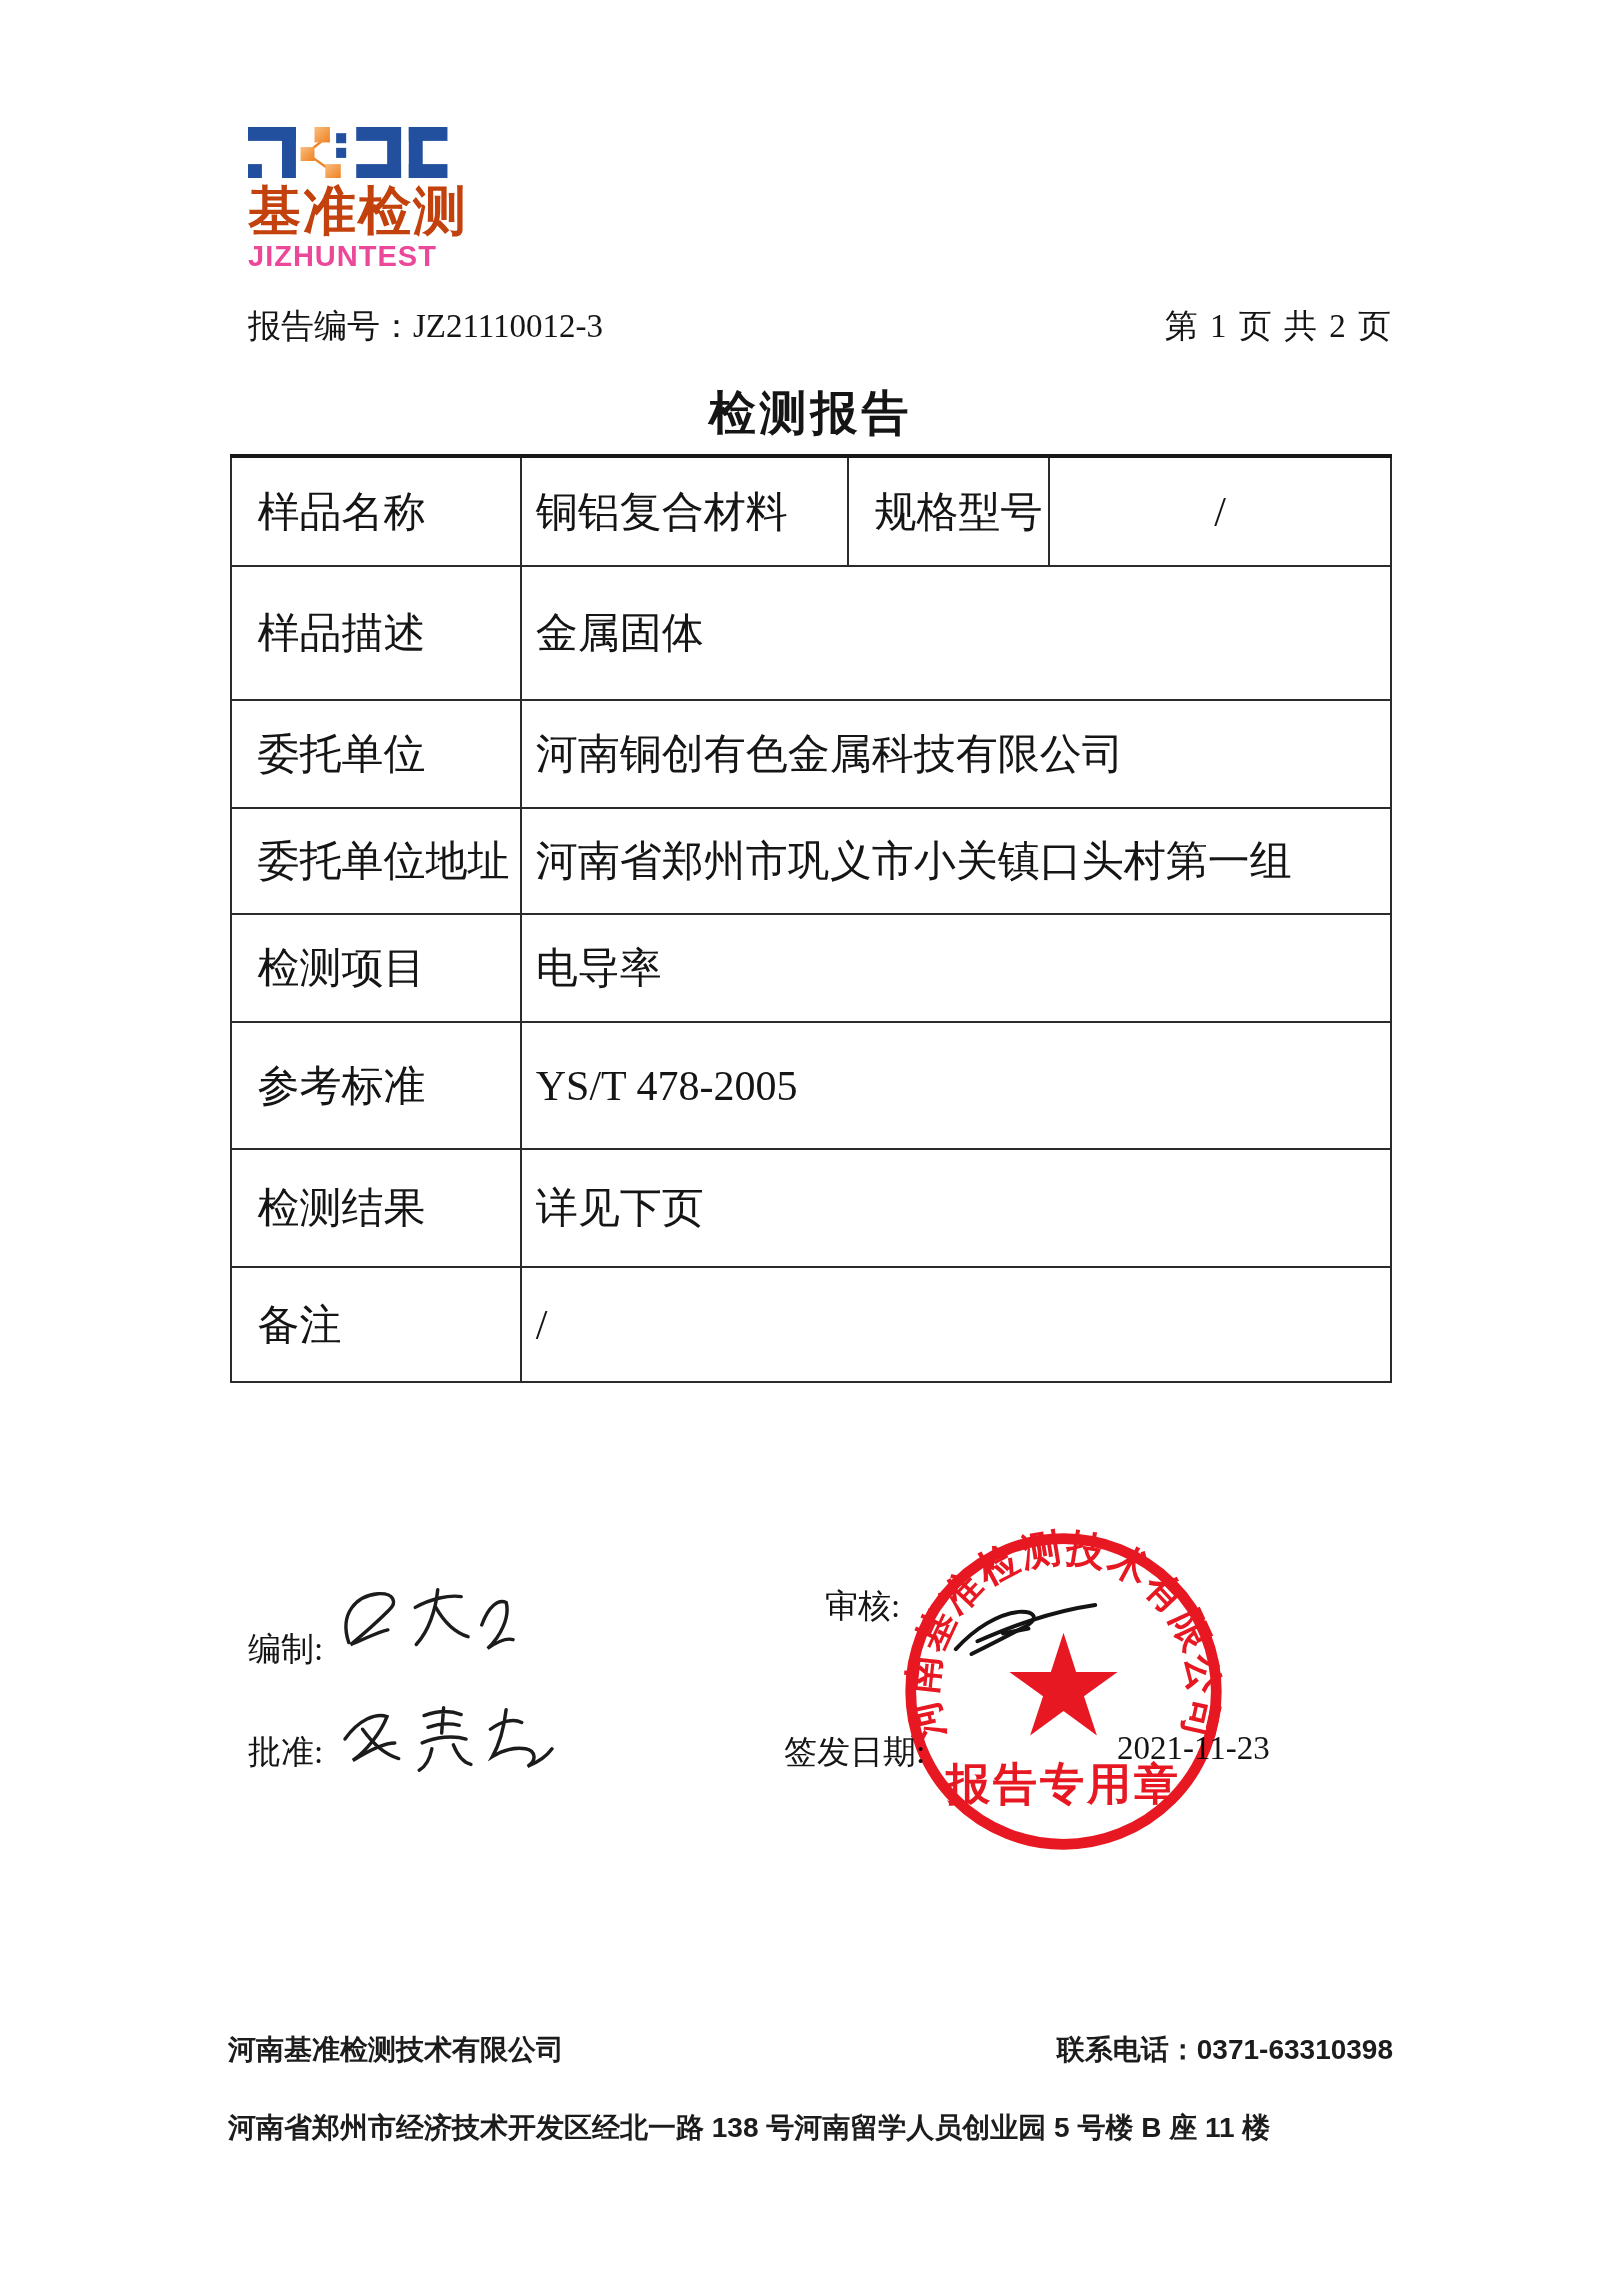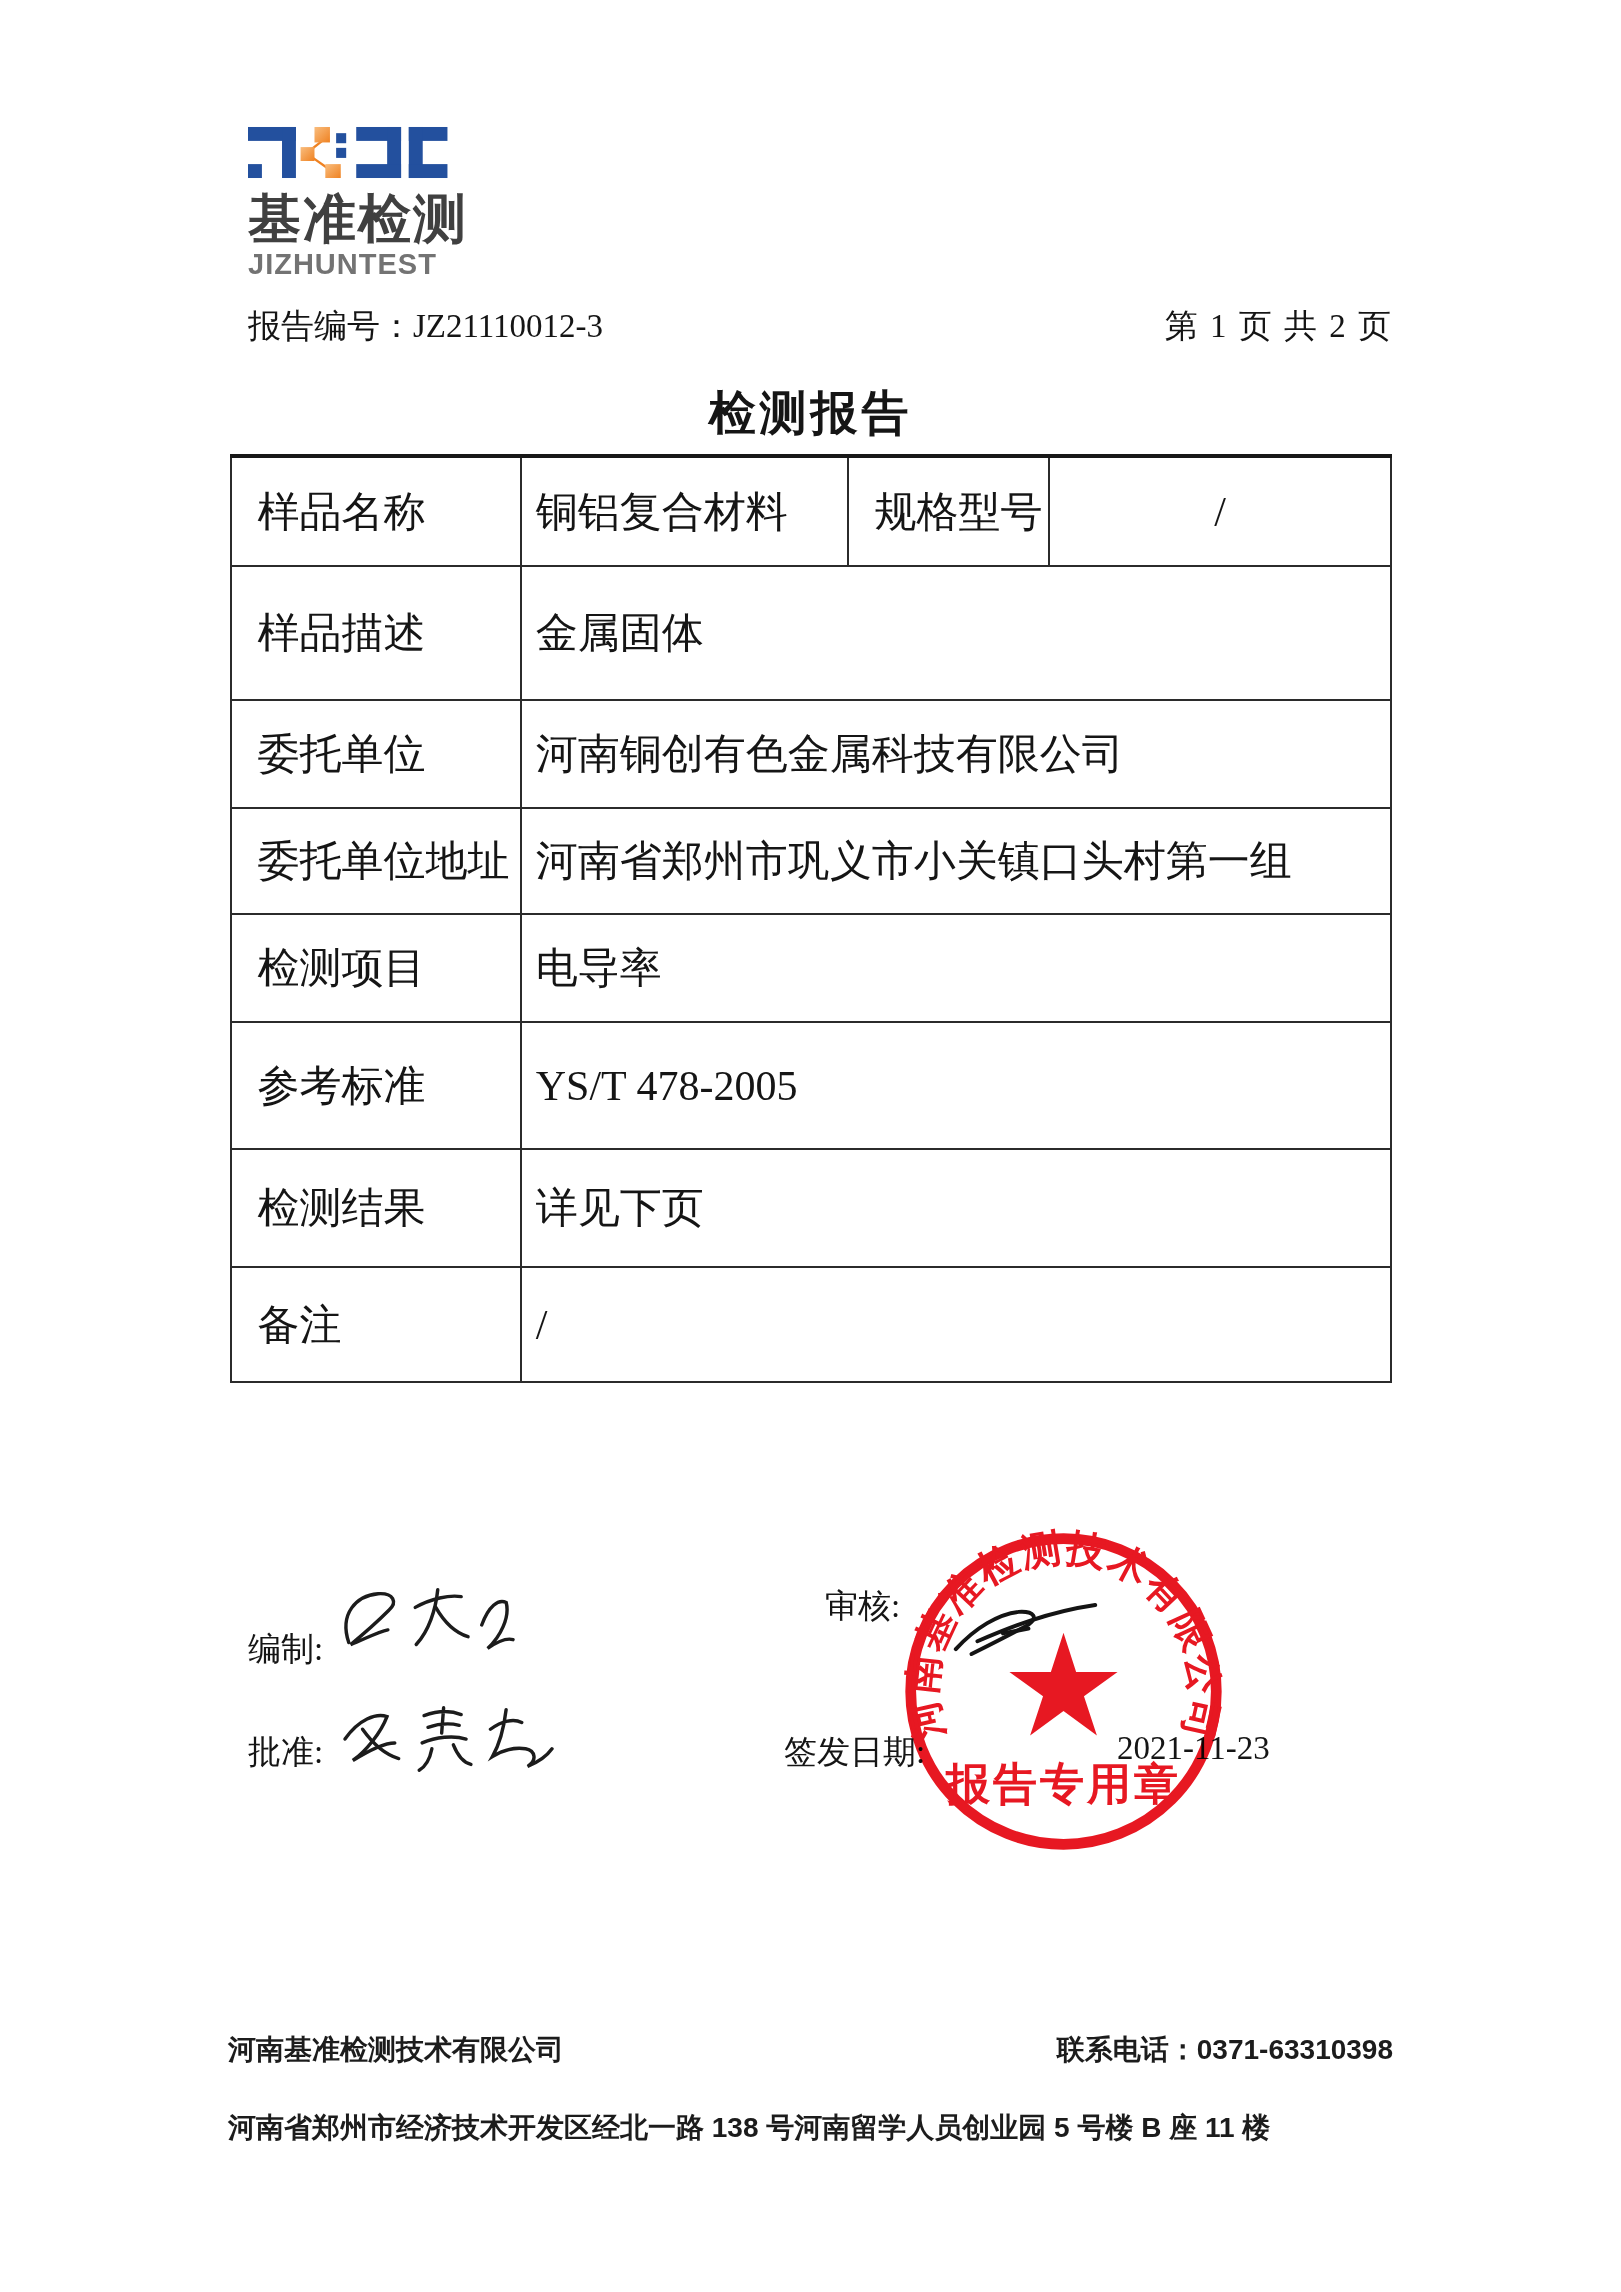--- a/index.html
+++ b/index.html
@@ -13,26 +13,26 @@
     color:#151515;
     overflow:hidden;
   }
 
   
   .logo-block { position:absolute; left:248px; top:123px; width:225px; }
   .logo-mark { display:block; }
   .logo-cn {
     font-family:"Liberation Sans", sans-serif;
     font-weight:bold; font-size:53px; line-height:1.05;
-    color:#404040; letter-spacing:2px; margin-top:9px; white-space:nowrap;
+    color:#c2410c; letter-spacing:2px; margin-top:1px; white-space:nowrap;
   }
   .logo-en {
     font-family:"Liberation Sans", sans-serif;
     font-weight:bold; font-size:29px; line-height:1.05;
-    color:#737373; letter-spacing:1px; margin-top:2px; white-space:nowrap;
+    color:#ec4899; letter-spacing:1px; margin-top:2px; white-space:nowrap;
   }
 
   
   .header-meta {
     position:absolute; left:248px; right:228px; top:304px;
     display:flex; justify-content:space-between; align-items:baseline;
     font-size:33px;
   }
   .page-info { letter-spacing:2px; }
 

